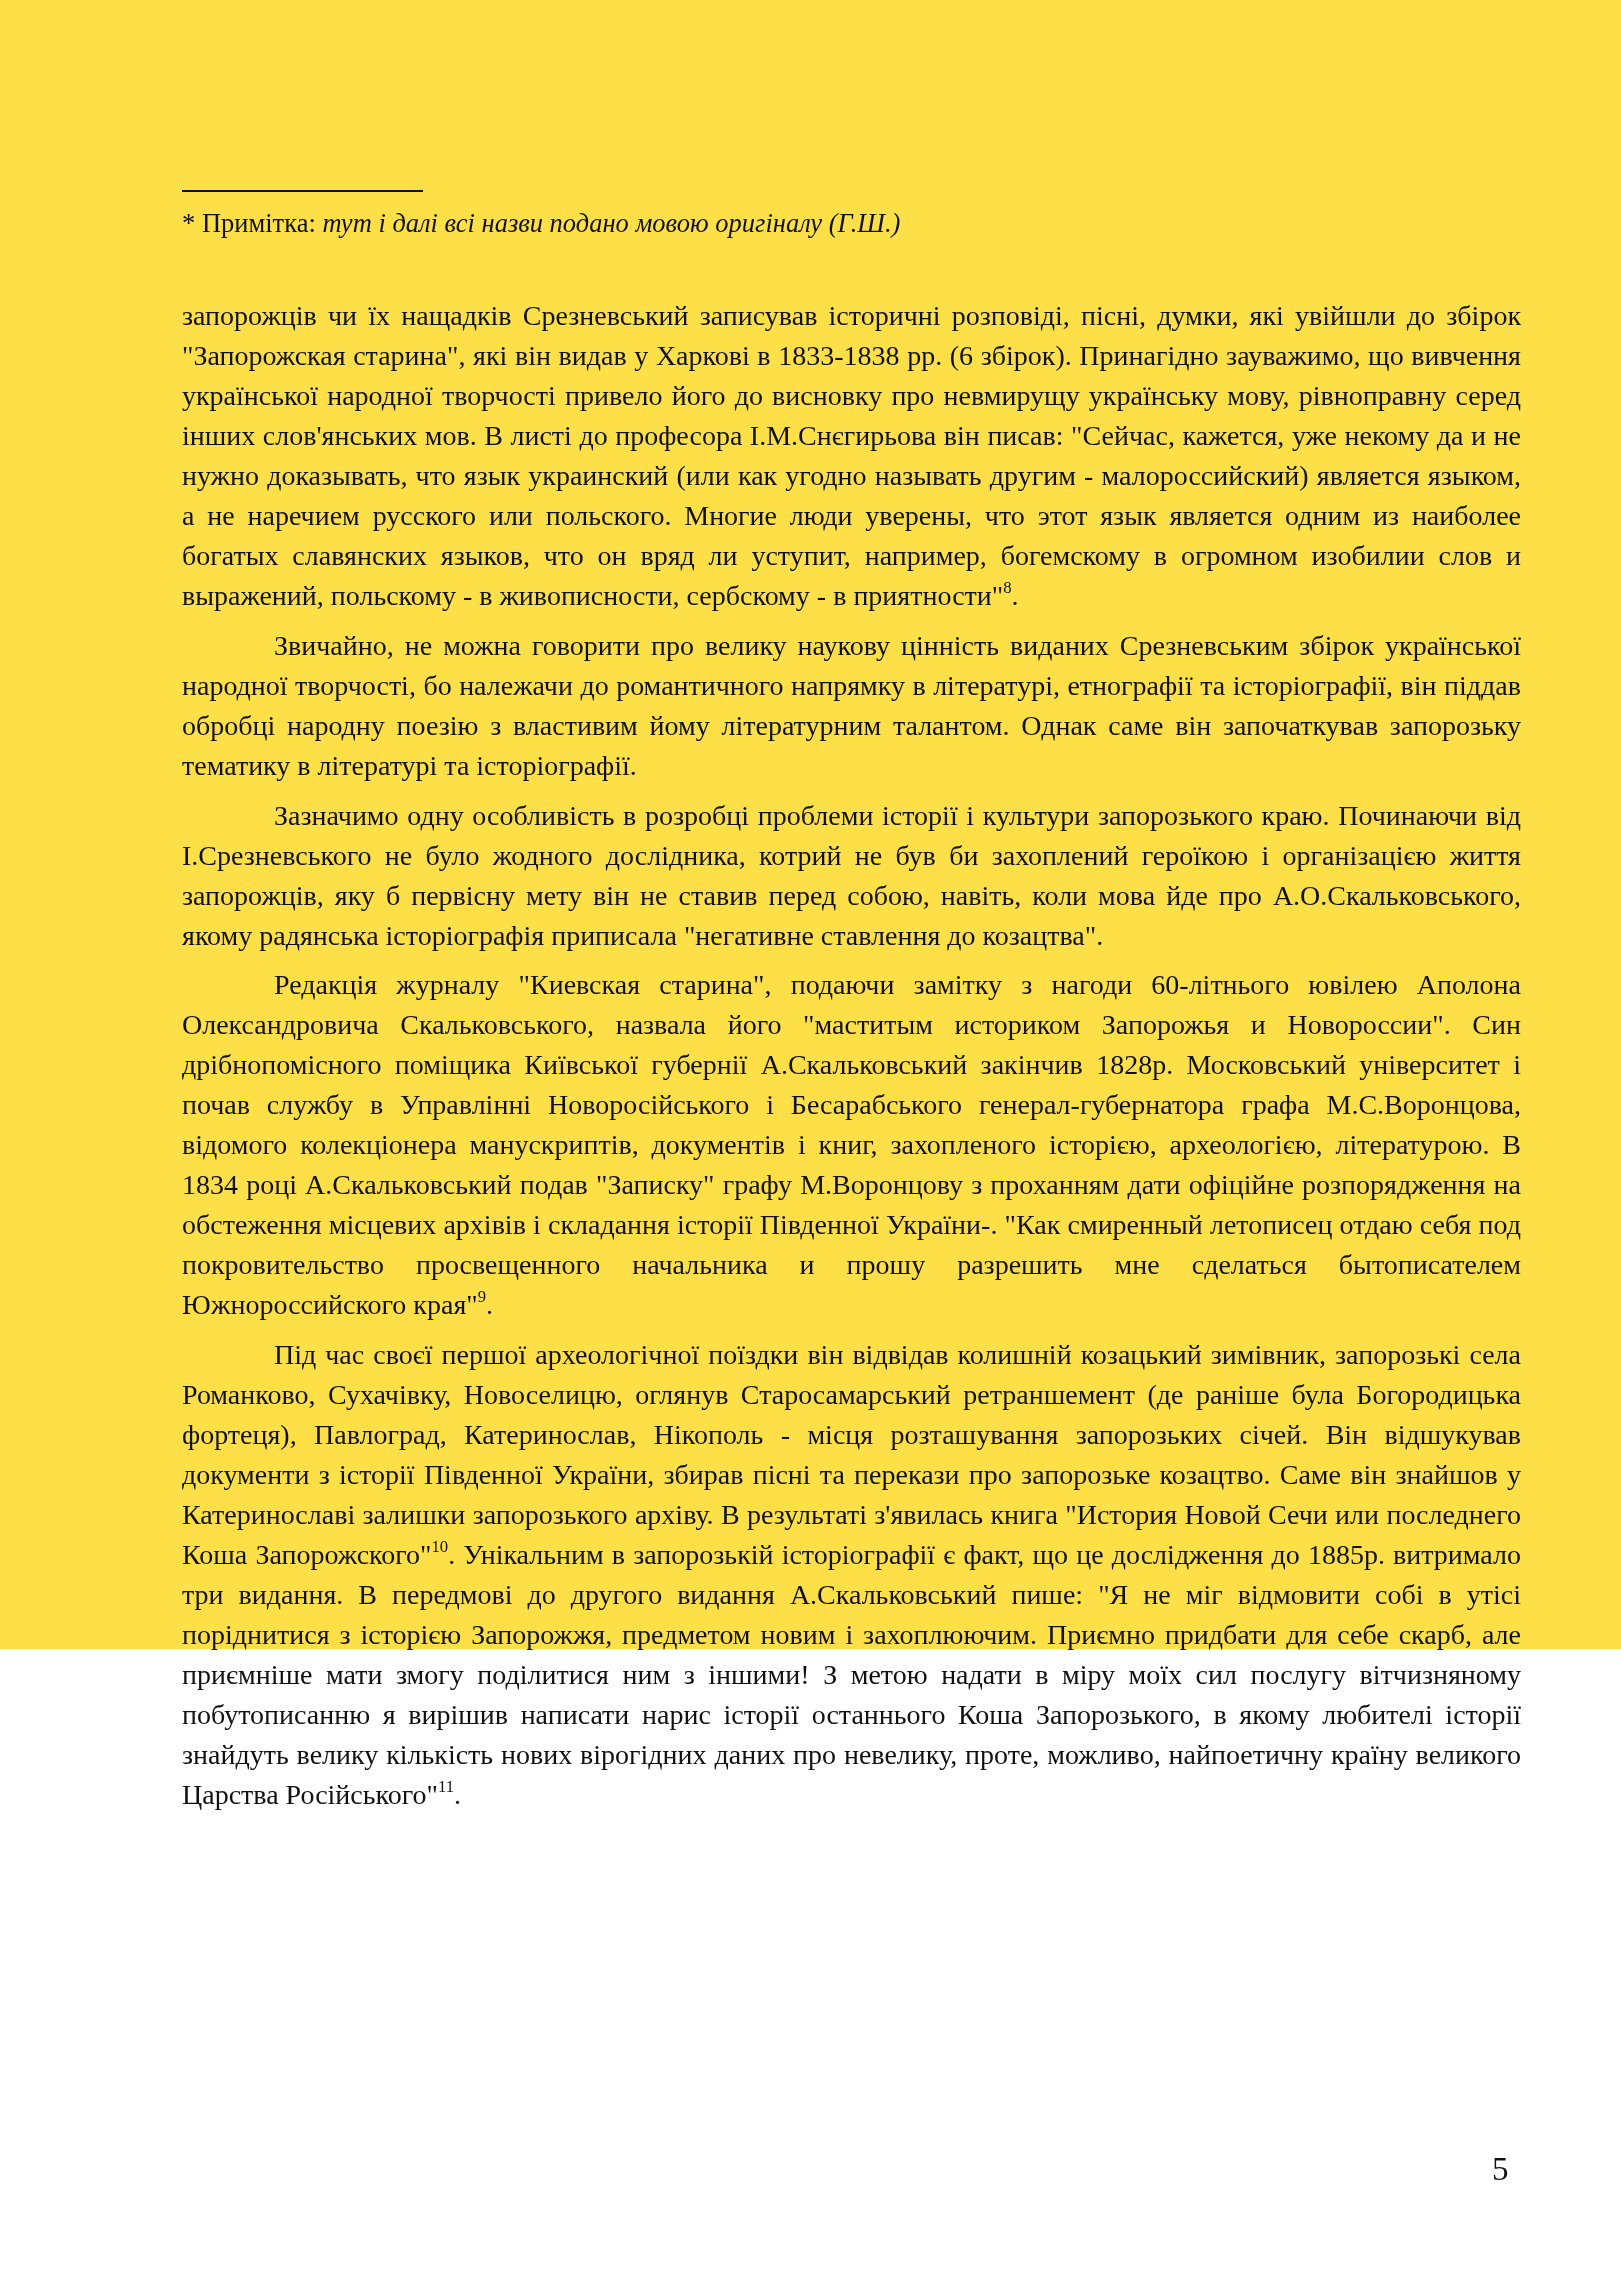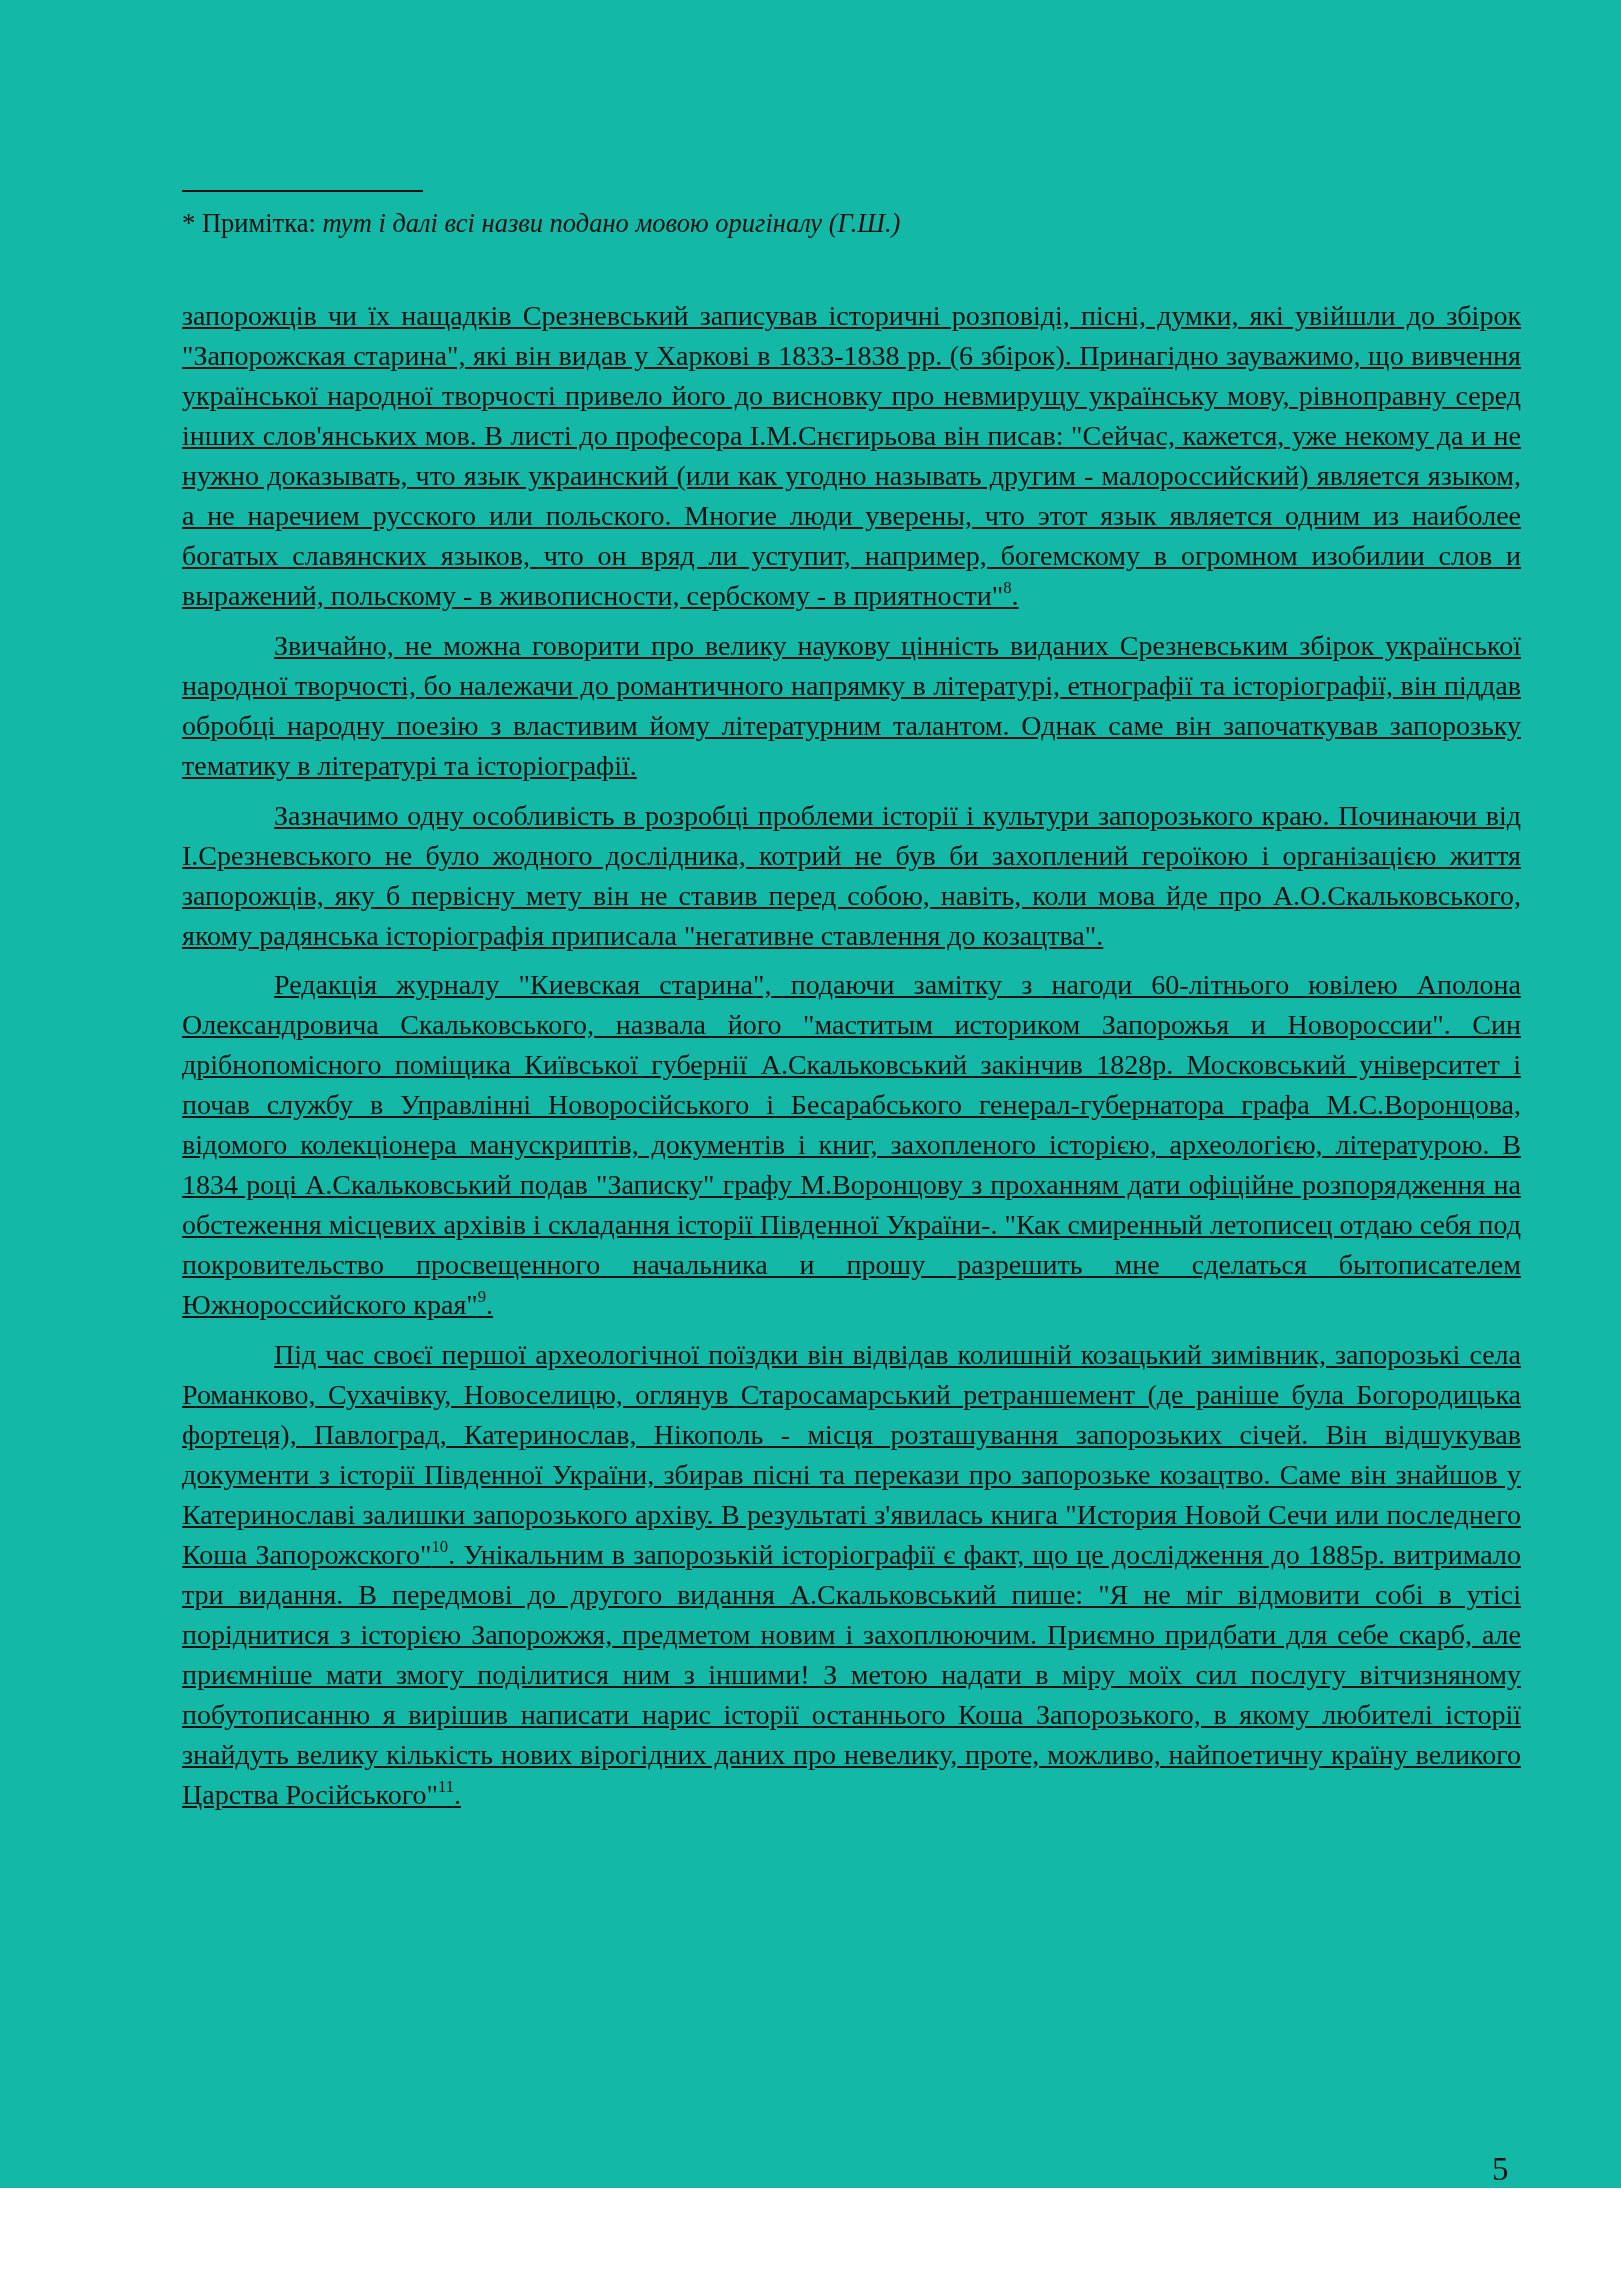--- a/index.html
+++ b/index.html
@@ -12,22 +12,22 @@
       height: 2293px;
       position: relative;
       overflow: hidden;
       font-family: "Liberation Serif", "DejaVu Serif", serif;
       color: #111111;
     }
     .page {
       position: absolute;
       left: 0; top: 0;
       width: 1621px;
-      height: 2188px;
-      background: #14b8a6;
+      height: 1649px;
+      background: #fde047;
     }
     .footnote-rule {
       position: absolute;
       left: 182px;
       top: 190px;
       width: 241px;
       height: 0;
       border-top: 2px solid #111;
     }
     .footnote {
@@ -46,21 +46,20 @@
       left: 182px;
       top: 296px;
       width: 1339px;
       font-size: 28px;
       line-height: 40px;
       text-align: justify;
     }
     .body-text p {
       margin: 0 0 9.8px 0;
       text-indent: 0;
-      text-decoration: underline;
     }
     .body-text p.indent {
       text-indent: 92px;
     }
     .body-text p.first {
       text-indent: 0;
     }
     sup {
       font-size: 16.7px;
       line-height: 0;

